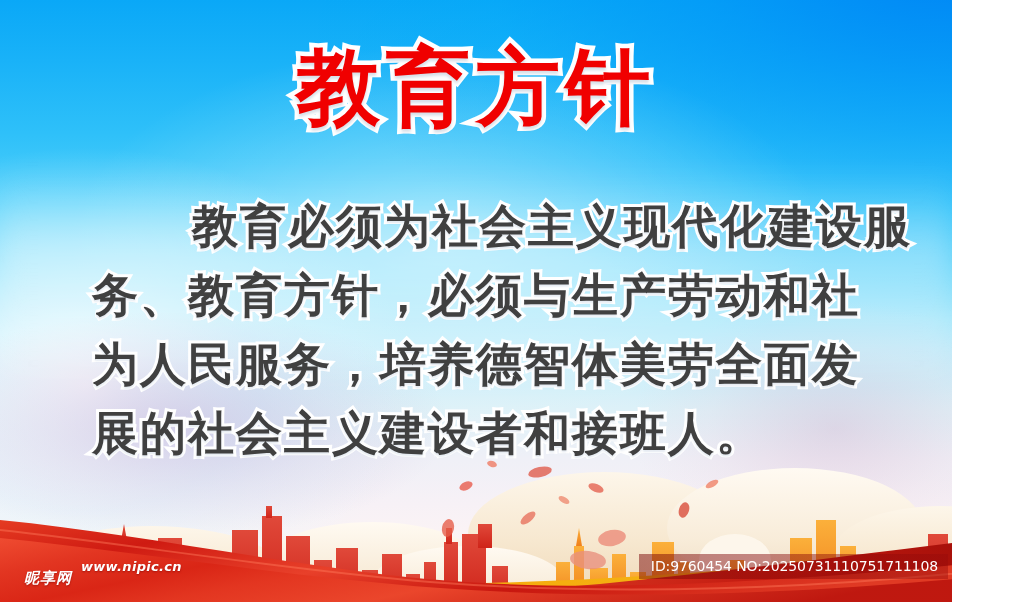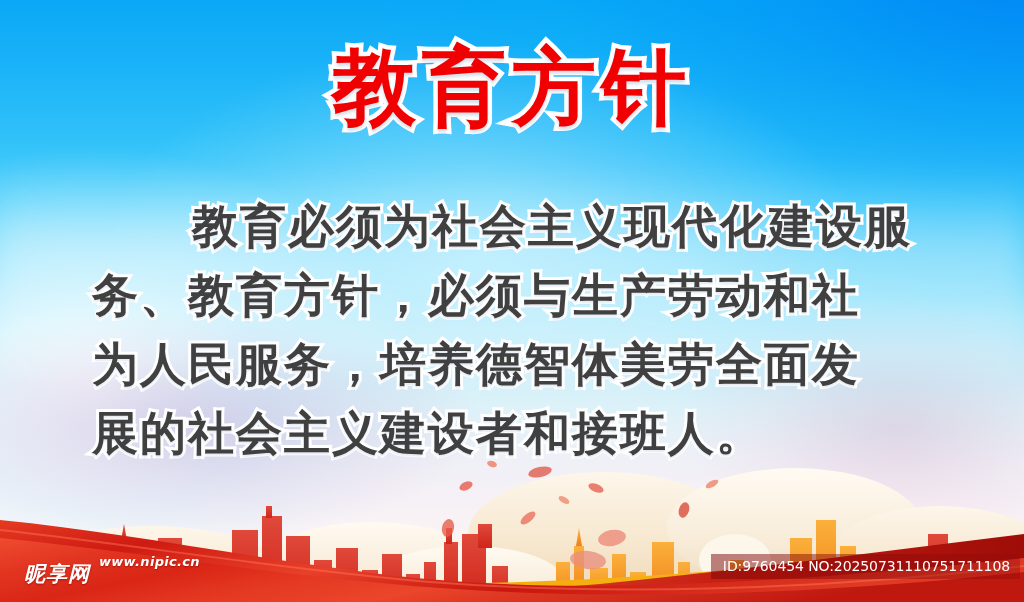--- a/index.html
+++ b/index.html
@@ -2,21 +2,21 @@
 <html><head>
 <meta charset="utf-8">
 <style>
   html, body {
     margin: 0;
     padding: 0;
     background: #ffffff;
   }
   #poster {
     position: relative;
-    width: 1024px;
+    width: 952px;
     height: 602px;
     overflow: hidden;
     font-family: "DejaVu Sans", "Liberation Sans", sans-serif;
     background: #bfe8fb;
     text-decoration: underline;
   }
 
   
   .bg-base {
     position: absolute;
@@ -160,21 +160,21 @@
     left: 24px;
     bottom: 14px;
     display: flex;
     align-items: center;
     gap: 9px;
     z-index: 9;
   }
   .wm-cn {
     font-family: "DejaVu Sans", "Liberation Sans", sans-serif;
     font-weight: bold;
-    font-size: 21px;
+    font-size: 15px;
     letter-spacing: 1px;
     color: #ffffff;
     font-style: italic;
     text-shadow: 0 1px 2px rgba(120,0,0,0.55);
     margin-top: 25px;
   }
   .wm-url {
     font-family: "DejaVu Sans", "Liberation Sans", sans-serif;
     font-weight: bold;
     font-style: italic;

